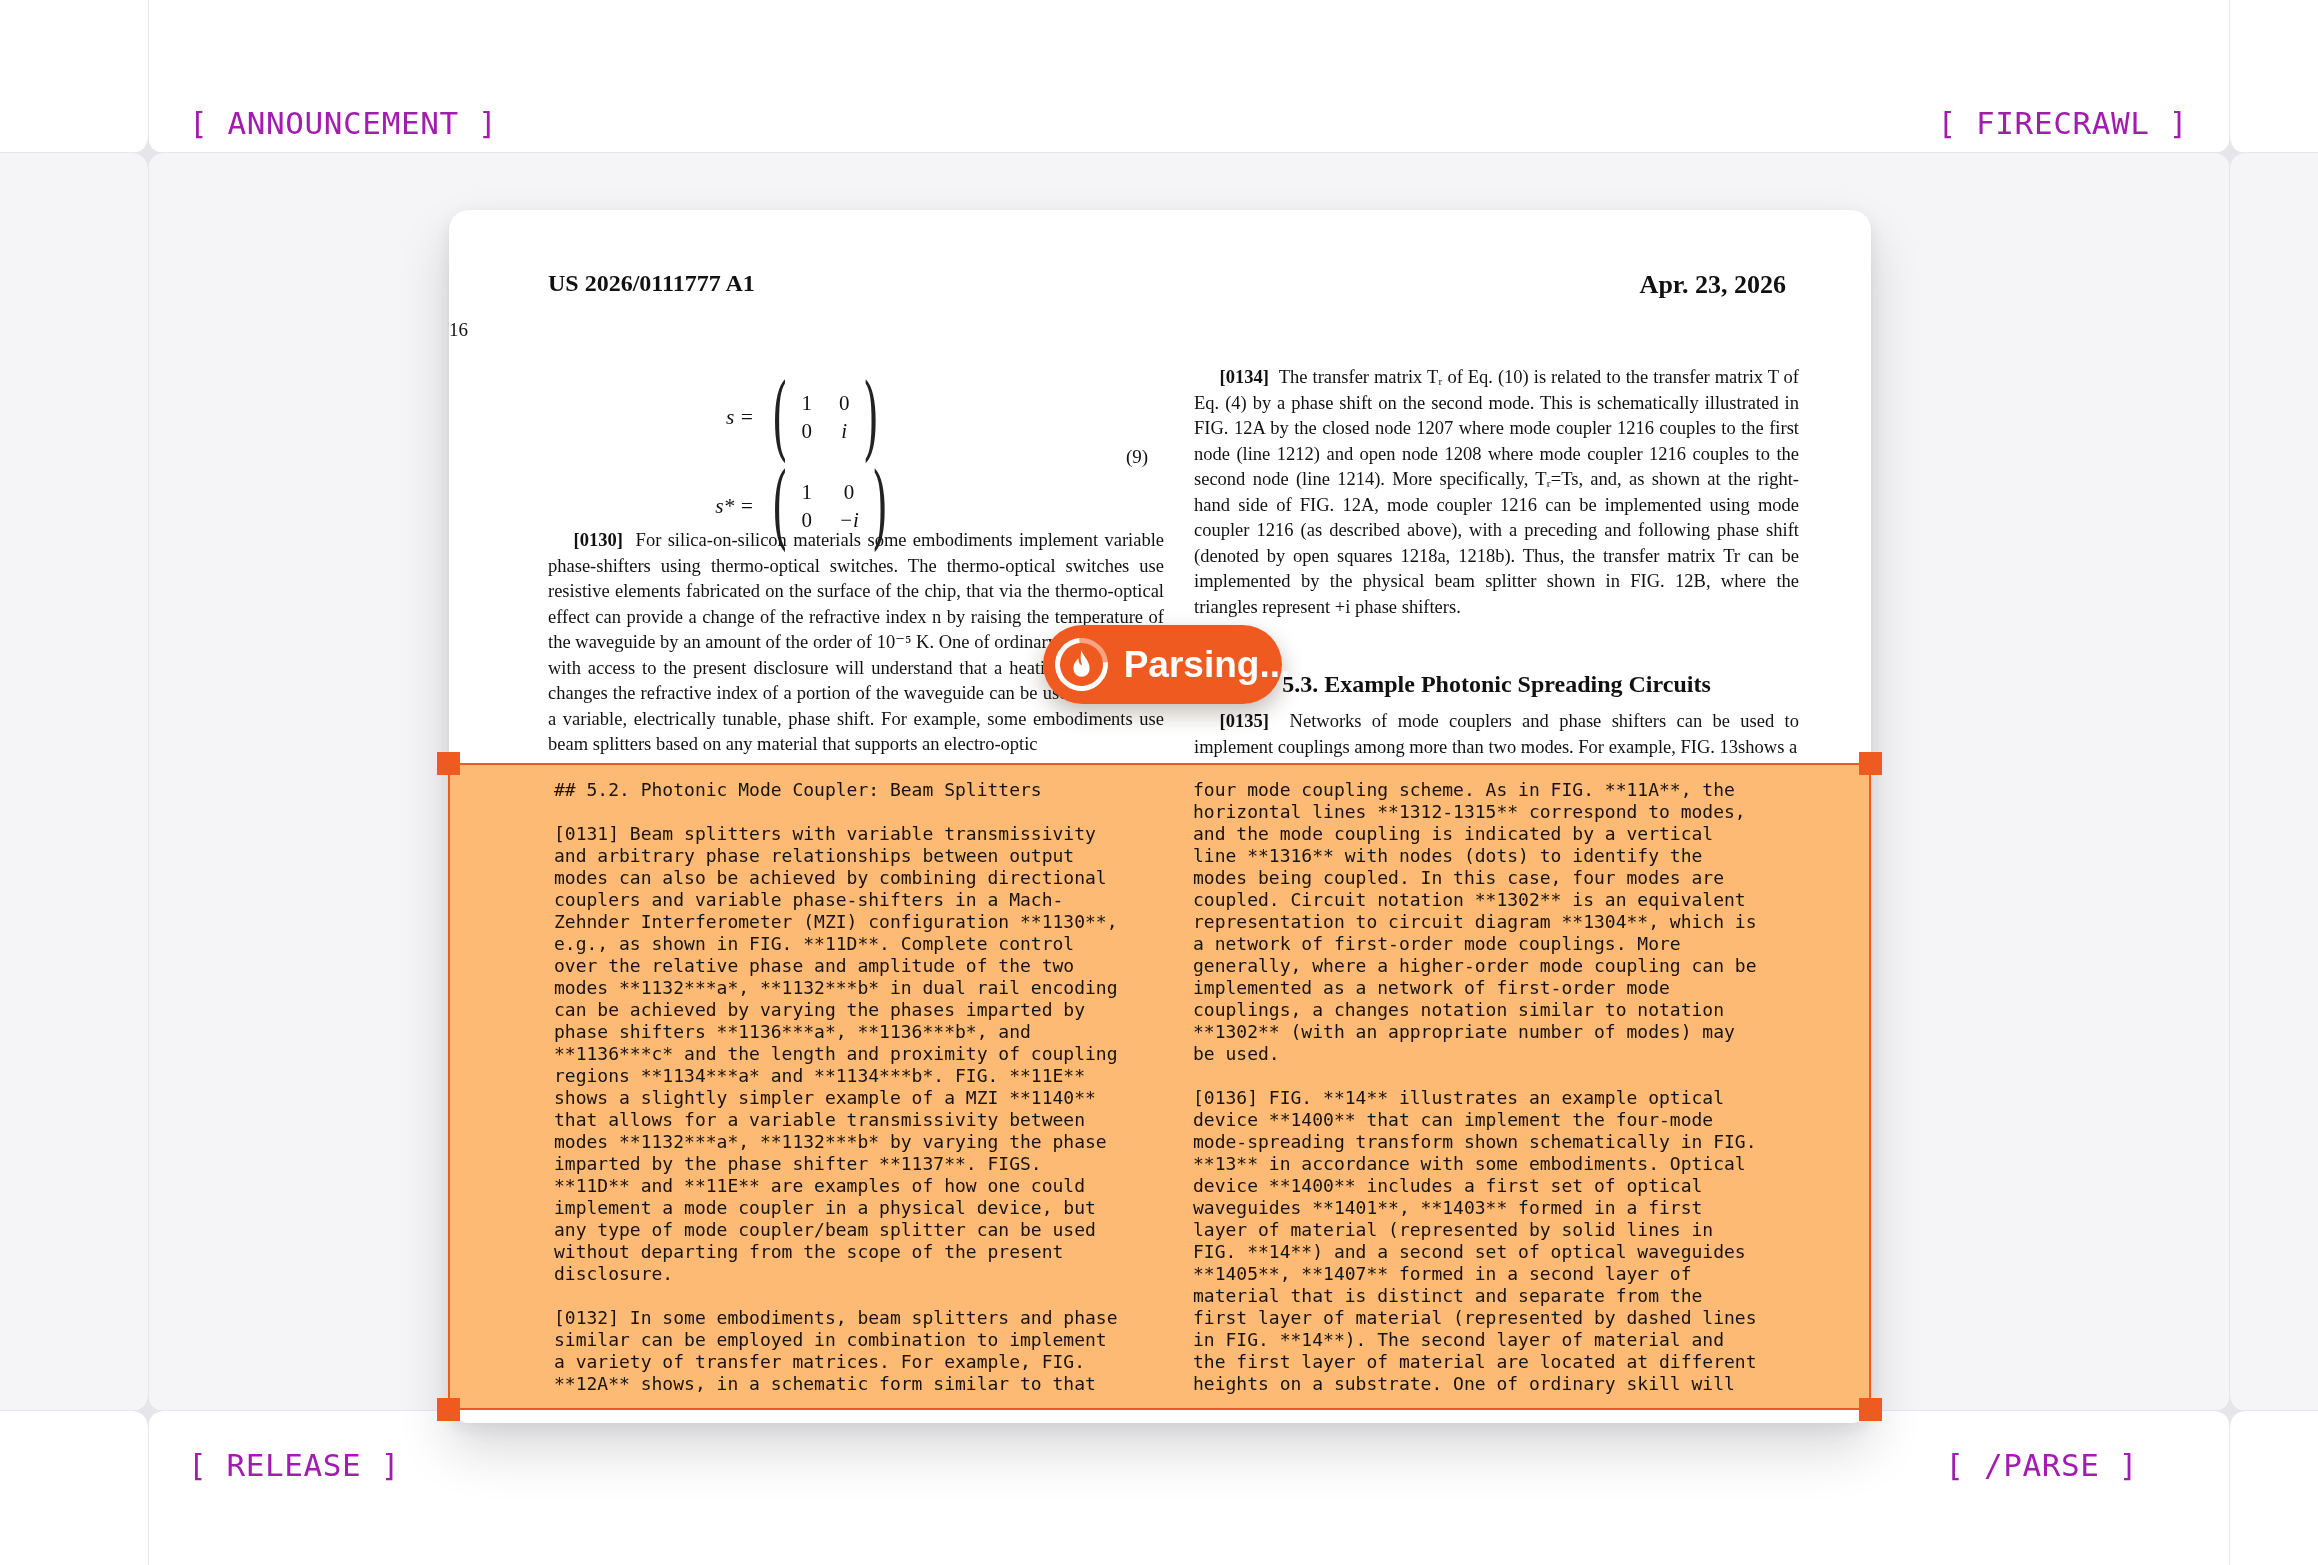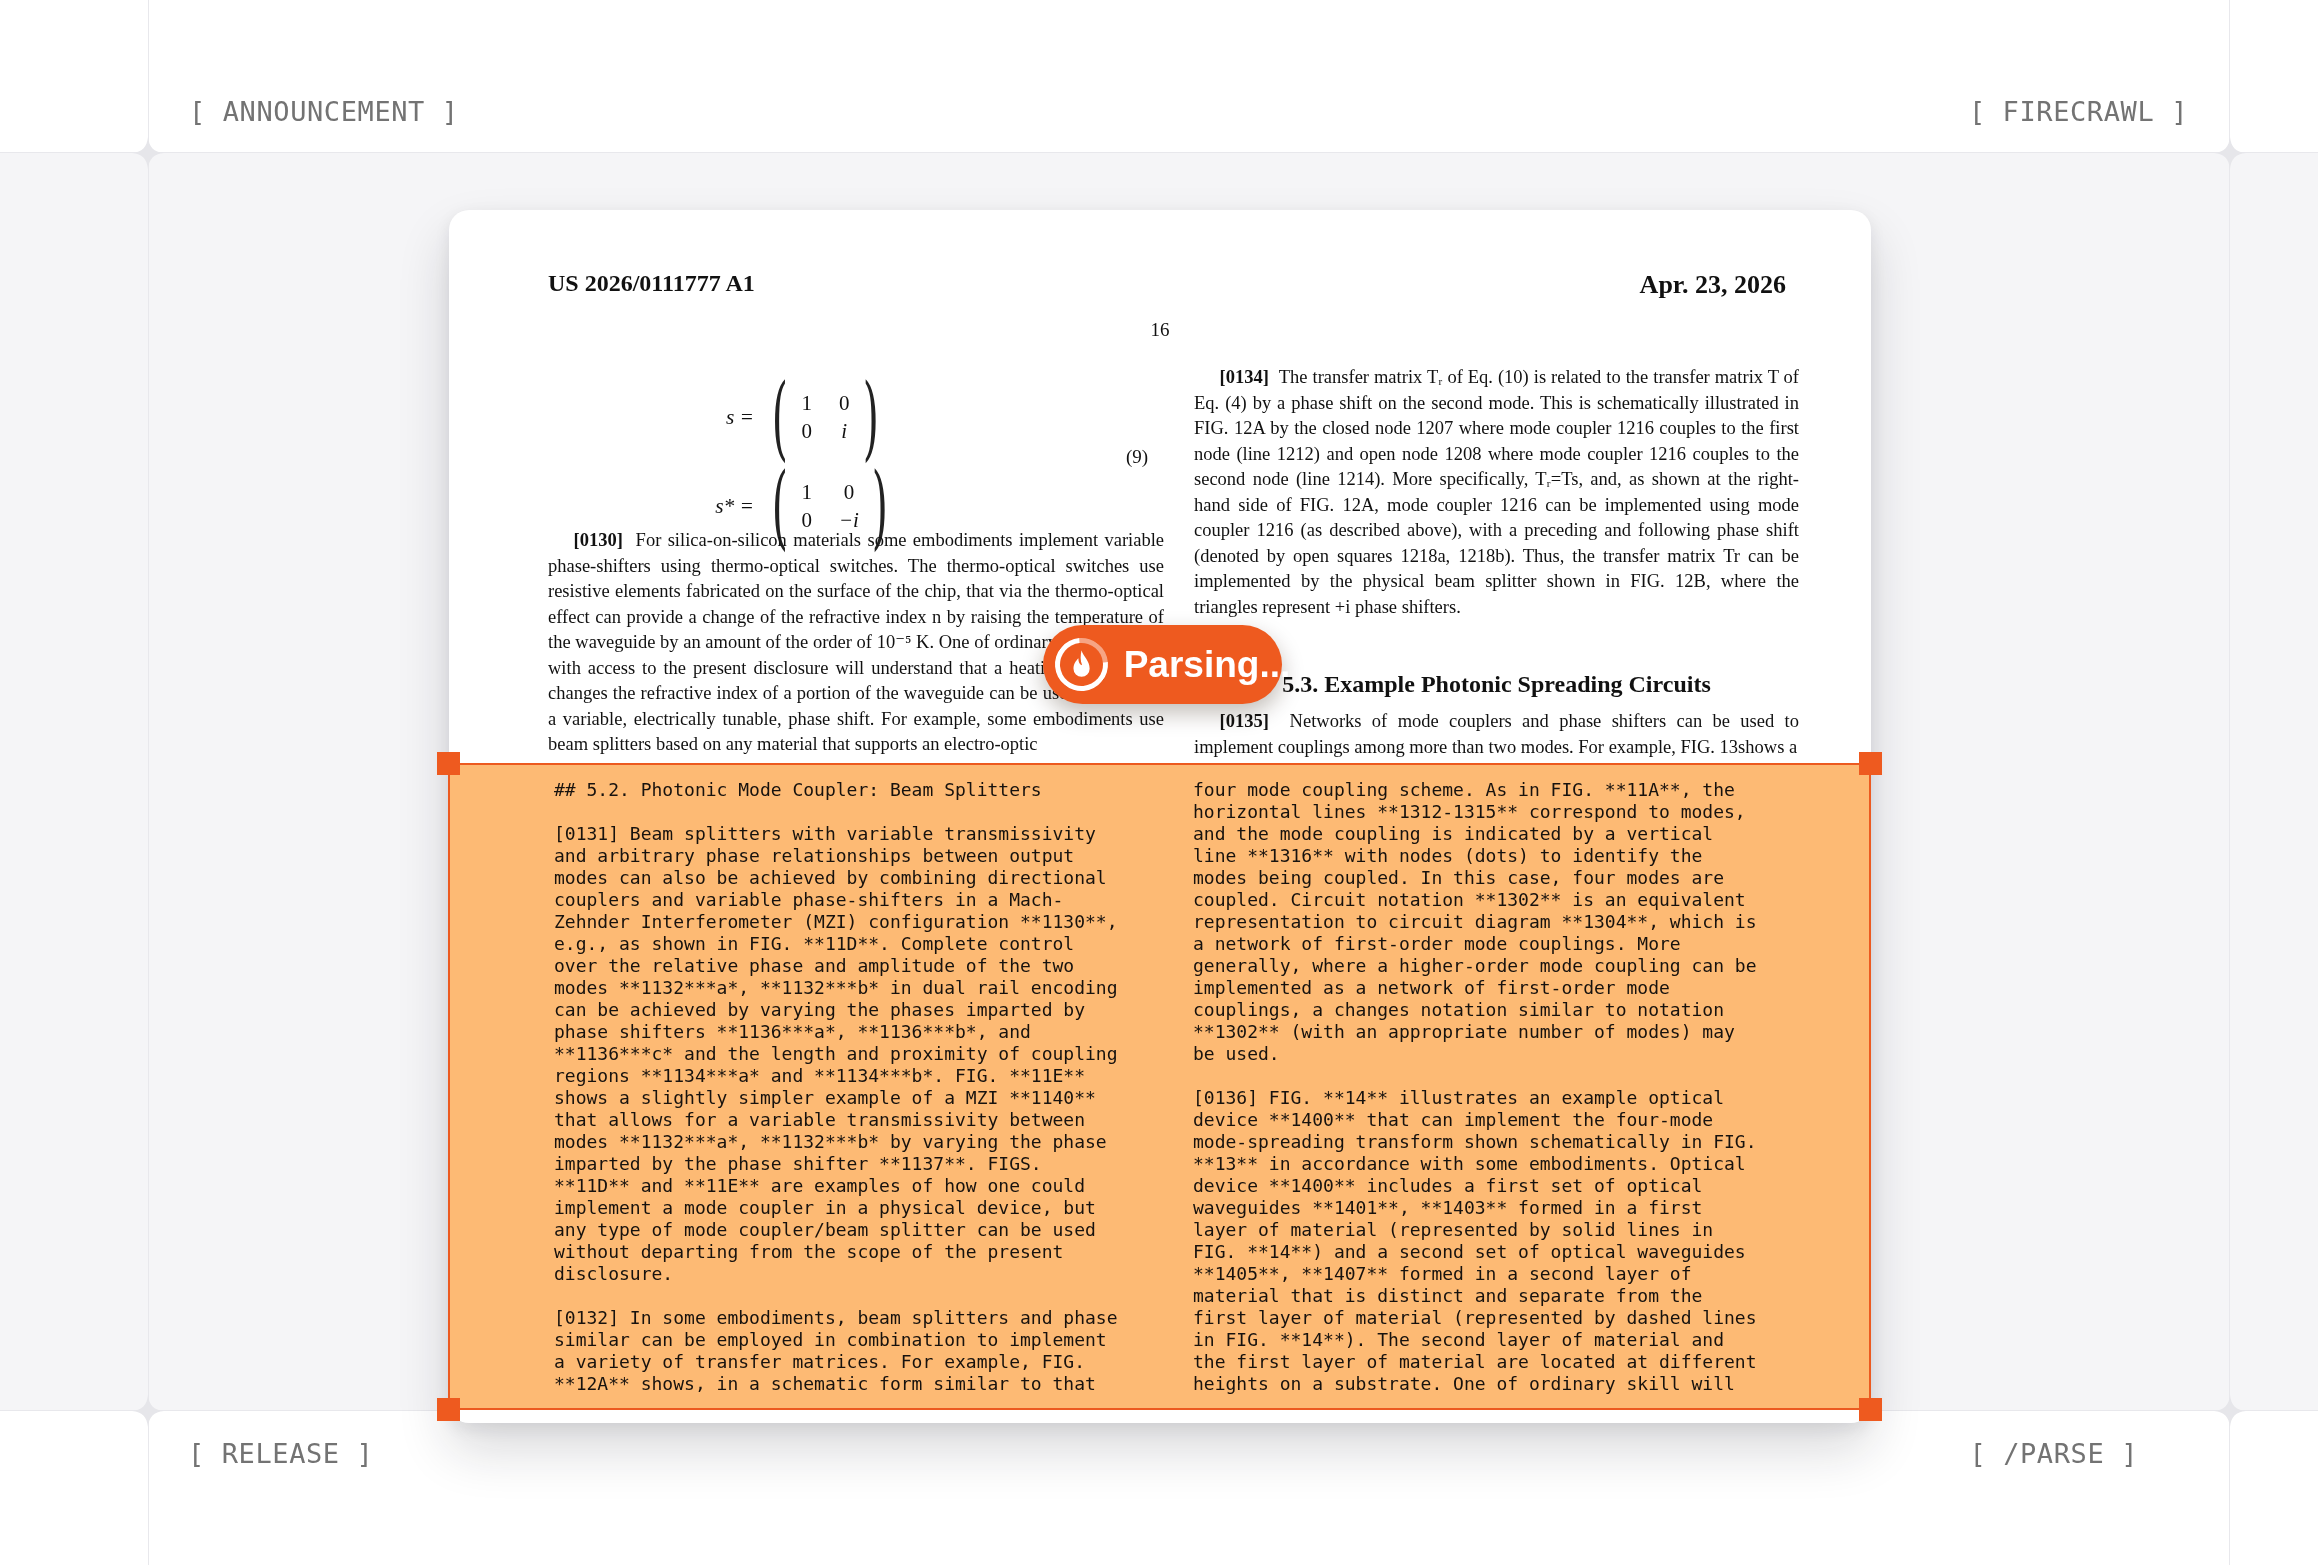--- a/index.html
+++ b/index.html
@@ -10,32 +10,32 @@
   
   .band-mid{position:absolute;left:0;top:153px;width:2319px;height:1258px;background:#f5f5f7;}
   .vline{position:absolute;top:0;width:1.2px;height:1565px;background:#e8e8ec;}
   .vline.left{left:148px;} .vline.right{left:2229px;}
   .hline{position:absolute;left:0;width:2319px;height:1.2px;background:#e8e8ec;}
   .hline.top{top:152px;} .hline.bottom{top:1410px;}
   .sparkle{position:absolute;width:32px;height:32px;}
   .sparkle svg{display:block;width:100%;height:100%;}
   .corner-label{
     position:absolute;font-family:"DejaVu Sans Mono","Liberation Mono",monospace;
-    font-size:27px;color:#737373;white-space:pre;letter-spacing:0.6px;
+    font-size:31px;color:#a21caf;white-space:pre;letter-spacing:0.6px;margin-top:9px;
   }
   
   .card{
     position:absolute;left:449px;top:210px;width:1422px;height:1213px;
     background:#ffffff;border-radius:20px;
     box-shadow:0 27px 52px rgba(25,25,35,.16),0 5.8px 16px rgba(25,25,35,.08);
   }
   .serif{font-family:"Liberation Serif","DejaVu Serif",serif;color:#111;}
   .patent-header-left{position:absolute;left:99px;top:60px;font-size:24px;font-weight:bold;}
   .patent-header-right{position:absolute;right:85px;top:60px;font-size:26px;font-weight:bold;}
-  .page-num{position:absolute;left:0;top:109px;width:100%;text-align:center;font-size:19px;}
+  .page-num{position:absolute;left:0;top:109px;width:100%;text-align:left;font-size:19px;}
   .patent-para{position:absolute;font-size:18.5px;line-height:25.5px;text-align:justify;}
   .patent-para .tag{font-weight:bold;}
   .patent-para .indent{display:inline-block;width:25.5px;}
   .para-0130{left:99px;top:318px;width:616px;}
   .para-0134{left:745px;top:155px;width:605px;}
   .section-heading{position:absolute;left:745px;top:461px;width:605px;text-align:center;
     font-size:24px;font-weight:bold;}
   .para-0135{left:745px;top:499px;width:605px;}
   
   .equation{position:absolute;left:249px;top:167px;display:flex;flex-direction:column;gap:8px;}

